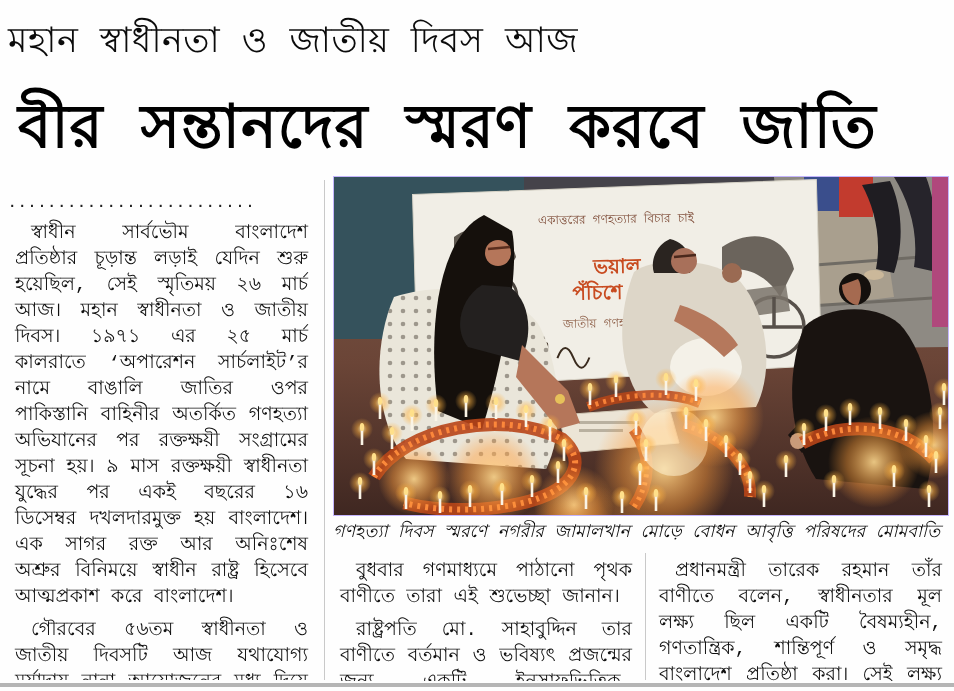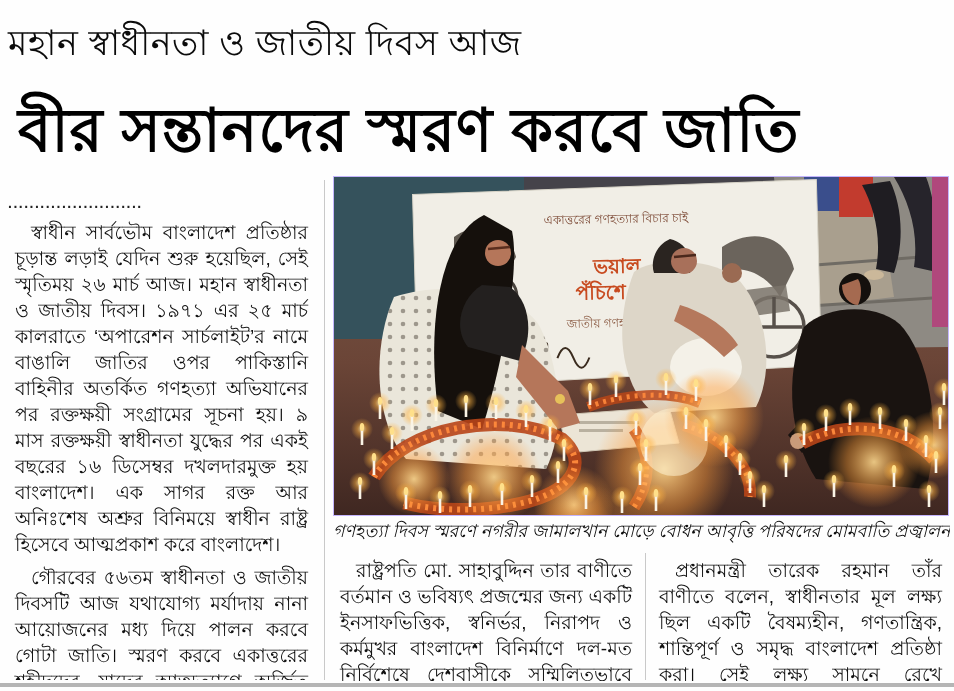--- a/index.html
+++ b/index.html
@@ -1,17 +1,17 @@
 <!DOCTYPE html>
 <html><head>
 <meta charset="utf-8">
 <style>
   html,body{margin:0;padding:0;background:#ffffff;}
   .page{position:relative;width:954px;height:691px;background:#fefefe;overflow:hidden;
-        font-family:Liberation Sans, sans-serif;color:#131313;}
+        font-family:Liberation Mono, monospace;color:#131313;}
   .kicker{position:absolute;left:8px;top:22px;font-size:35px;line-height:1.2;font-weight:500;
           letter-spacing:.5px;white-space:nowrap;color:#0b0b0b;}
   .headline{position:absolute;left:2px;top:70px;width:950px;margin:16px;font-size:60px;line-height:1.5;
             font-weight:800;letter-spacing:1px;white-space:nowrap;color:#000;}
   .byline{position:absolute;left:8px;top:178px;font-size:20px;font-weight:500;color:#111;}
   .byline .sq{font-size:13px;margin-left:8px;color:#1a1a1a;}
   .dots{position:absolute;left:8px;top:196px;font-size:14px;letter-spacing:1.5px;color:#222;
         font-weight:700;line-height:1;}
   .bodytext{font-size:19px;line-height:26px;text-align:justify;color:#101010;}
   .bodytext p{margin:7px;text-indent:16px;}
@@ -312,20 +312,21 @@
     </svg>
   </div>
 
   <div class="caption">
     <span>গণহত্যা দিবস স্মরণে নগরীর জামালখান মোড়ে বোধন আবৃত্তি পরিষদের মোমবাতি প্রজ্বালন</span>
     
     
   </div>
 
   <div class="col-mid bodytext">
+    <p>বুধবার গণমাধ্যমে পাঠানো পৃথক বাণীতে তারা এই শুভেচ্ছা জানান।</p>
     <p>রাষ্ট্রপতি মো. সাহাবুদ্দিন তার বাণীতে বর্তমান ও ভবিষ্যৎ প্রজন্মের জন্য একটি ইনসাফভিত্তিক, স্বনির্ভর, নিরাপদ ও কর্মমুখর বাংলাদেশ বিনির্মাণে দল-মত নির্বিশেষে দেশবাসীকে সম্মিলিতভাবে কাজ করার উদাত্ত আহ্বান জানান।</p>
   </div>
 
   <div class="col-right bodytext">
     <p>প্রধানমন্ত্রী তারেক রহমান তাঁর বাণীতে বলেন, স্বাধীনতার মূল লক্ষ্য ছিল একটি বৈষম্যহীন, গণতান্ত্রিক, শান্তিপূর্ণ ও সমৃদ্ধ বাংলাদেশ প্রতিষ্ঠা করা। সেই লক্ষ্য সামনে রেখে ঐক্যবদ্ধভাবে কাজ করতে হবে। দেশকে সামনের দিকে এগিয়ে নিতে হবে।</p>
 
   </div>
 
   <div class="vrule v1"></div>
   <div class="vrule v2"></div>

